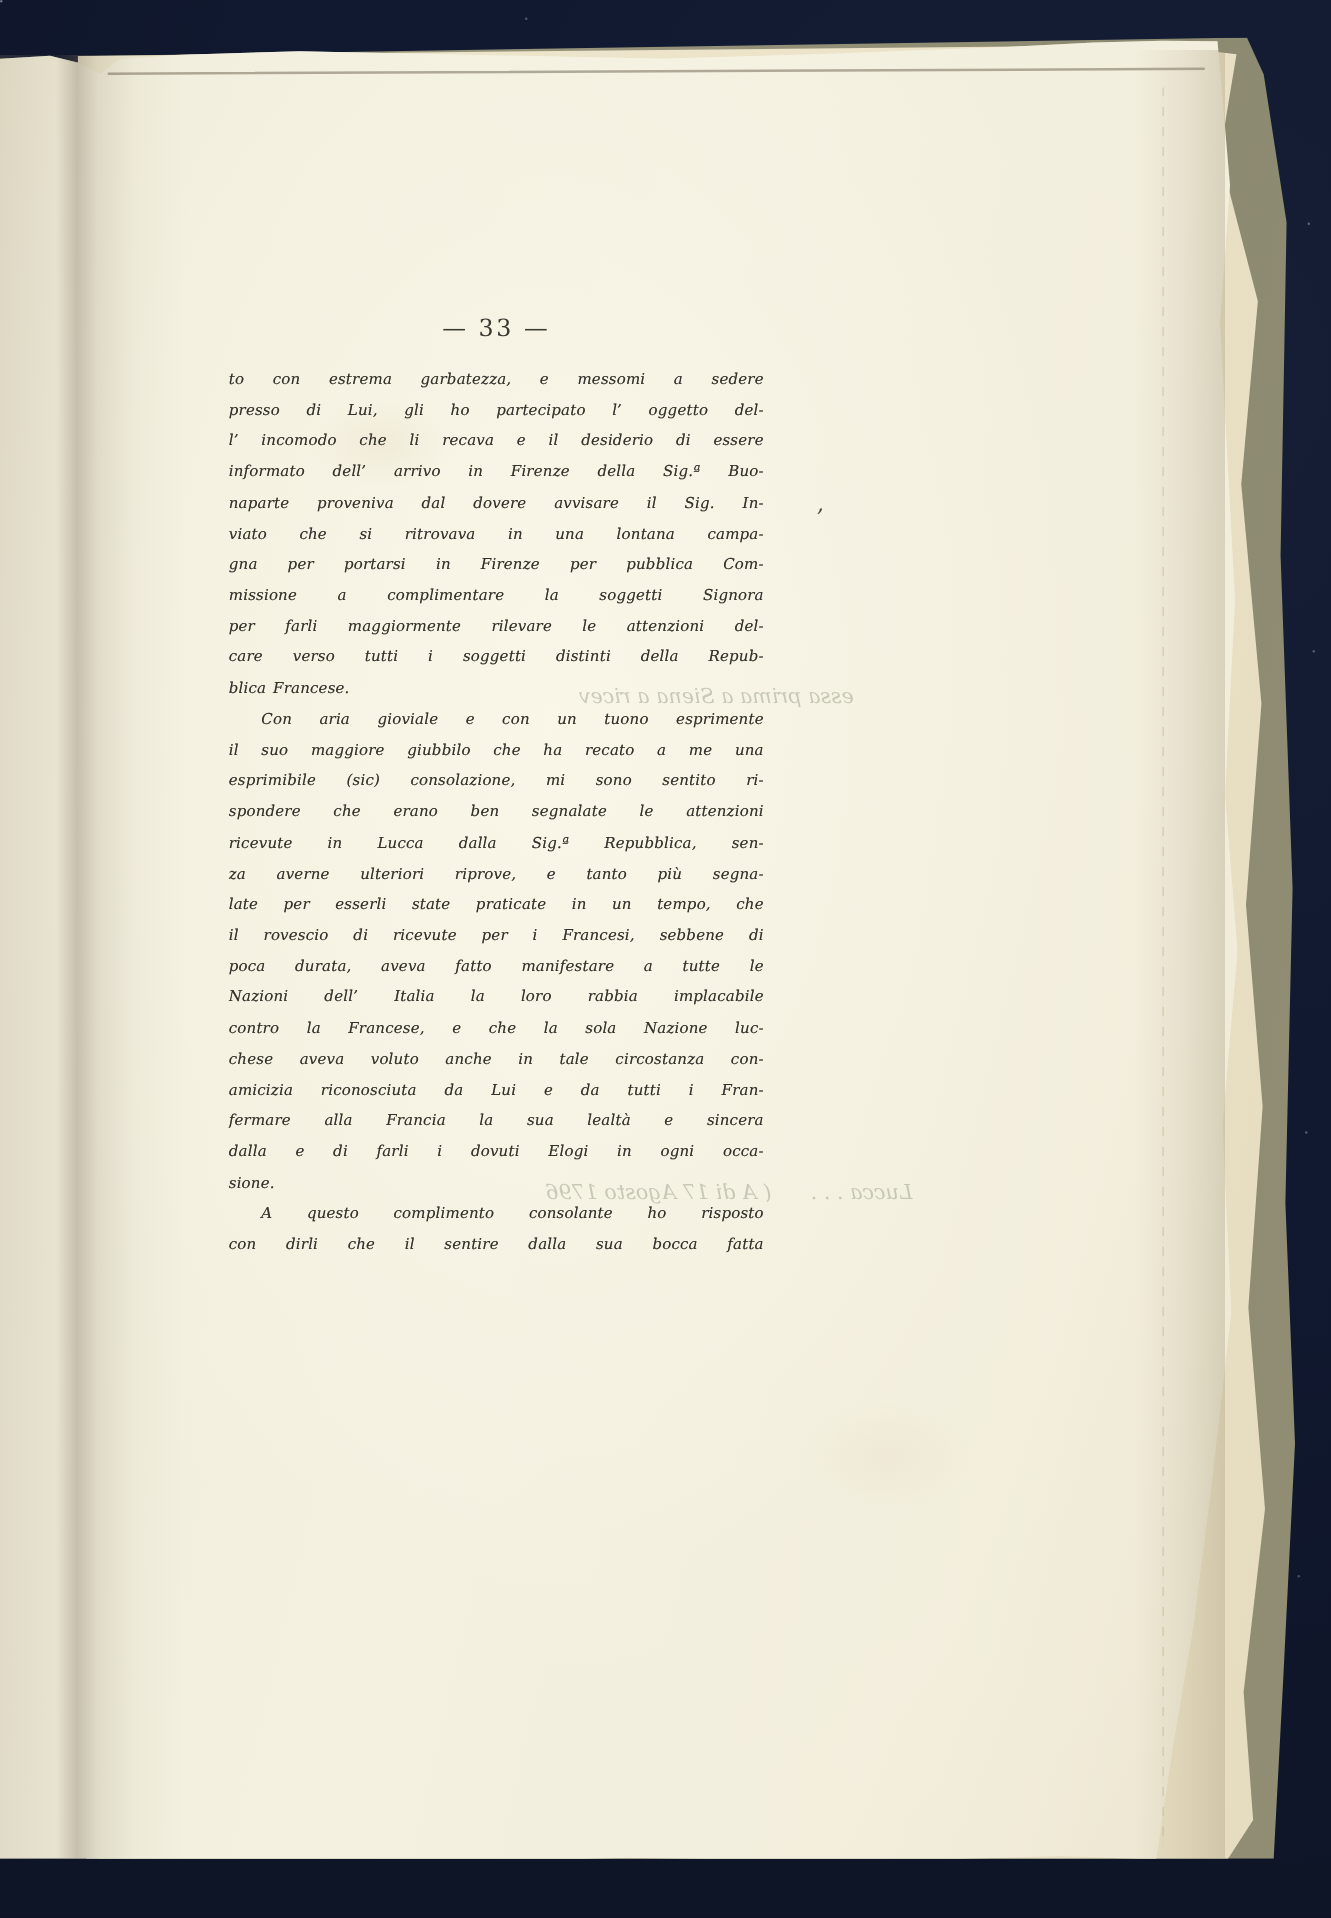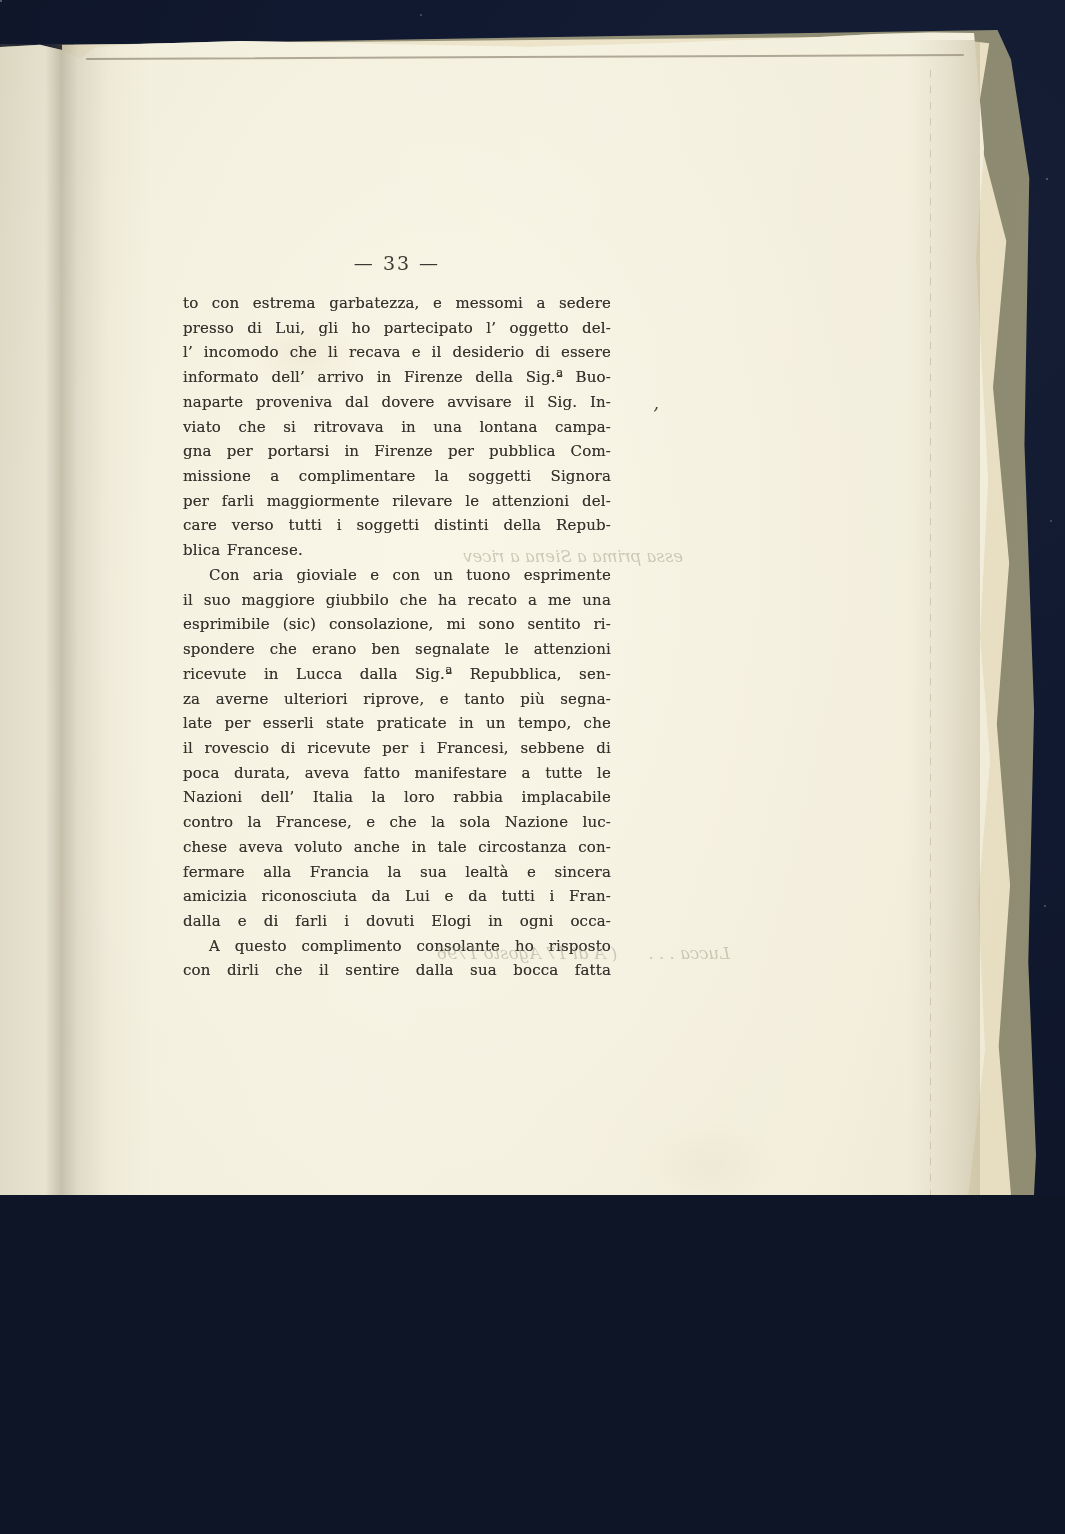--- a/index.html
+++ b/index.html
@@ -1,16 +1,16 @@
 <!DOCTYPE html>
 <html><head>
 <meta charset="utf-8">
 <style>
   html,body{margin:0;padding:0;background:#0e1526;}
-  .scene{position:relative;width:1065px;height:1195px;overflow:hidden;
+  .scene{position:relative;width:1065px;height:1487px;overflow:hidden;
     background:
       radial-gradient(circle at 85% 20%, #161f36 0%, #111931 40%, #0d1425 100%);
     font-family:"DejaVu Serif","Liberation Serif",serif;}
   
   .speckles{position:absolute;left:0;top:0;width:2px;height:2px;border-radius:50%;
     background:rgba(190,195,210,0.55);
     box-shadow: 420px 14px 0 rgba(180,185,200,.4), 700px 38px 0 rgba(170,175,195,.35),
       1046px 178px 0 rgba(185,190,205,.45), 1050px 520px 0 rgba(175,180,200,.4),
       1044px 905px 0 rgba(185,188,205,.4), 1038px 1260px 0 rgba(175,180,198,.35),
       300px 1520px 0 rgba(160,168,190,.3), 880px 1522px 0 rgba(165,172,192,.3);}
@@ -44,21 +44,21 @@
   .stain{position:absolute;border-radius:50%;pointer-events:none;}
   .stain.s1{left:250px;top:320px;width:110px;height:70px;background:radial-gradient(ellipse,rgba(208,192,150,.16),rgba(0,0,0,0) 70%);}
   .stain.s2{left:640px;top:1120px;width:140px;height:90px;background:radial-gradient(ellipse,rgba(205,190,150,.12),rgba(0,0,0,0) 70%);}
   
   .tape{position:absolute;border-radius:2px;}
   .tape.t1{left:8px;top:1503px;width:16px;height:26px;background:#8d6c50;}
   .tape.t2{left:48px;top:1504px;width:25px;height:26px;background:linear-gradient(180deg,#9a7a58,#7c5c42);}
   
   .text-block{position:absolute;left:183px;top:252px;width:428px;color:#34322c;}
   .pageno{font-size:19px;letter-spacing:2px;text-align:center;margin-bottom:17px;color:#3a3832;}
-  .line{font-size:15px;line-height:24.73px;height:24.73px;overflow:hidden;
+  .line{font-style:italic;font-size:12px;line-height:24.73px;height:24.73px;overflow:hidden;
     text-align:justify;text-align-last:justify;letter-spacing:.15px;word-spacing:1.5px;
     text-shadow:0 0 .5px rgba(45,43,38,.55);}
   .line.indent{text-indent:26px;}
   .line.para-end{text-align-last:left;}
   
   .ghost{position:absolute;font-style:italic;font-size:16.5px;color:#9aa189;opacity:.5;
     transform:scaleX(-1);filter:blur(.5px);white-space:pre;pointer-events:none;}
   .stray-mark{position:absolute;left:653px;top:404px;font-size:18px;color:#4a463c;font-style:italic;}
 </style>
 </head>
@@ -98,23 +98,24 @@
       <div class="line">esprimibile (sic) consolazione, mi sono sentito ri-</div>
       <div class="line">spondere che erano ben segnalate le attenzioni</div>
       <div class="line">ricevute in Lucca dalla Sig.ª Repubblica, sen-</div>
       <div class="line">za averne ulteriori riprove, e tanto più segna-</div>
       <div class="line">late per esserli state praticate in un tempo, che</div>
       <div class="line">il rovescio di ricevute per i Francesi, sebbene di</div>
       <div class="line">poca durata, aveva fatto manifestare a tutte le</div>
       <div class="line">Nazioni dell’ Italia la loro rabbia implacabile</div>
       <div class="line">contro la Francese, e che la sola Nazione luc-</div>
       <div class="line">chese aveva voluto anche in tale circostanza con-</div>
+      <div class="line">amicizia riconosciuta da Lui e da tutti i Fran-</div>
       <div class="line">fermare alla Francia la sua lealtà e sincera</div>
-      <div class="line">amicizia riconosciuta da Lui e da tutti i Fran-</div>
       <div class="line">dalla e di farli i dovuti Elogi in ogni occa-</div>
+      <div class="line para-end">sione.</div>
       <div class="line indent">A questo complimento consolante ho risposto</div>
       <div class="line">con dirli che il sentire dalla sua bocca fatta</div>
     </div>
 
   <span class="stray-mark">’</span>
 
   <div class="tape t1"></div>
   <div class="tape t2"></div>
 <div class="ghost" style="left: 383px; top: 547px; width: 300px;">essa prima a Siena a ricev</div>
     <div class="ghost" style="left: 330px; top: 944px; width: 400px;">Lucca . . .      ( A di 17 Agosto 1796</div>

